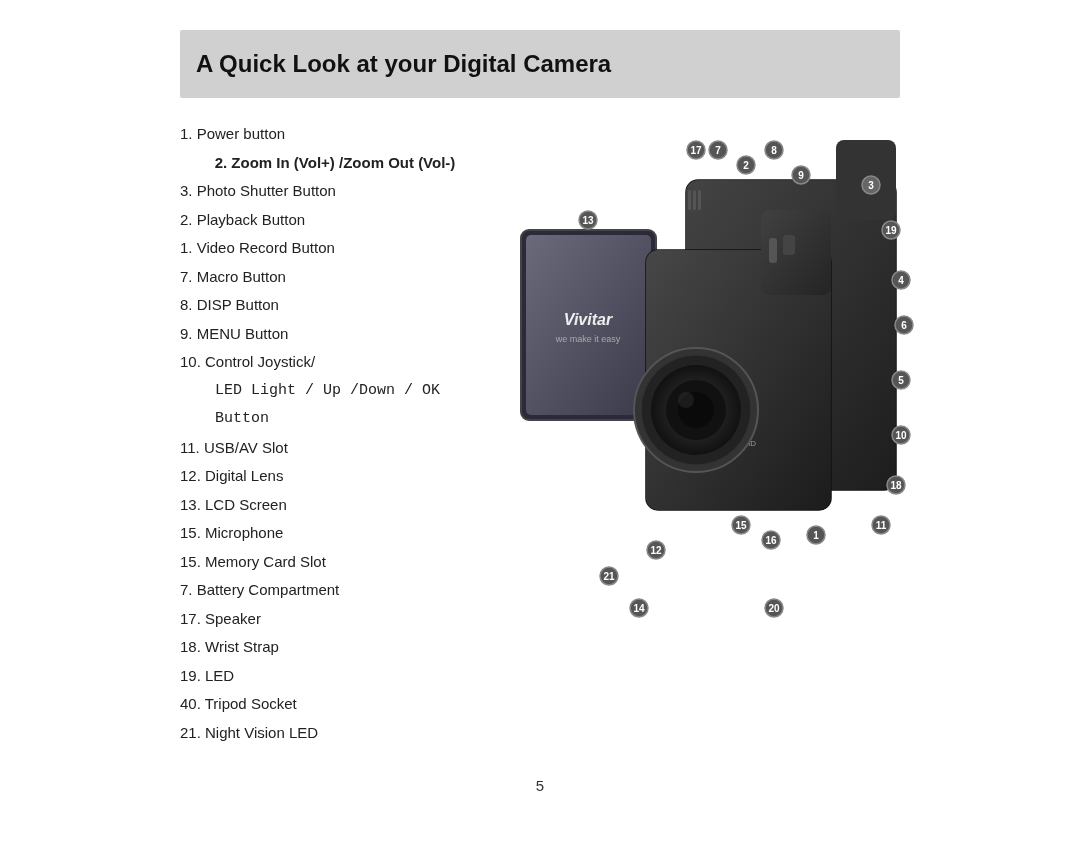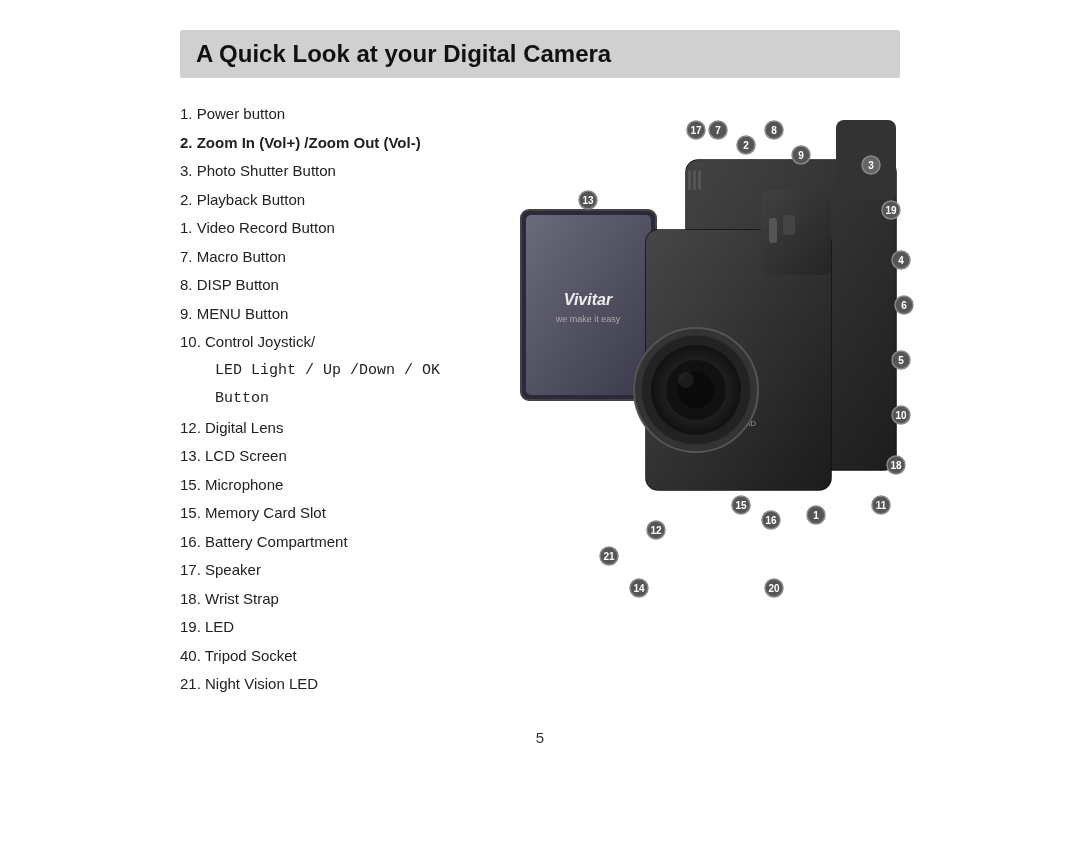--- a/index.html
+++ b/index.html
@@ -16,21 +16,21 @@
       justify-content: flex-start;
       padding: 0;
     }
     .page-container {
       width: 760px;
       padding: 30px 20px 20px 20px;
       position: relative;
     }
     .title-bar {
       background: #d0d0d0;
-      padding: 10px 16px;
+      padding: 20px 16px;
       margin-bottom: 22px;
       border-radius: 2px;
     }
     .title-bar h1 {
       font-size: 24px;
       font-weight: bold;
       color: #111;
     }
     .content-area {
       display: flex;
@@ -39,20 +39,21 @@
     }
     .list-section {
       flex: 0 0 310px;
       line-height: 1.9;
     }
     .list-section .item {
       display: block;
     }
     .list-section .item.bold-item {
       font-weight: bold;
+      text-align: center;
     }
     .list-section .sub-item {
       display: block;
       margin-left: 35px;
       font-family: Liberation Mono, monospace;
     }
     .image-section {
       flex: 1;
       position: relative;
       min-height: 520px;
@@ -85,25 +86,26 @@
     <span class="item">1. Power button</span>
         <span class="item bold-item"><b>2. </b><b>Zoom In (Vol+) /</b><b>Zoom Out (Vol-)</b></span>
         <span class="item">3. Photo Shutter Button</span>
         <span class="item">2. Playback Button</span>
         <span class="item">1. Video Record Button</span>
         <span class="item">7. Macro Button</span>
         <span class="item">8. DISP Button</span>
         <span class="item">9. MENU Button</span>
         <span class="item">10. Control Joystick/</span>
         <span class="sub-item">LED Light / Up /Down / OK Button</span>
+        <span class="item">11. USB/AV Slot</span>
         <span class="item">12. Digital Lens</span>
         <span class="item">13. LCD Screen</span>
         <span class="item">15. Microphone</span>
         <span class="item">15. Memory Card Slot</span>
-        <span class="item">16. Battery Compartment</span>
+        <span class="item">7. Battery Compartment</span>
         <span class="item">17. Speaker</span>
         <span class="item">18. Wrist Strap</span>
         <span class="item">19. LED</span>
         <span class="item">40. Tripod Socket</span>
         <span class="item">21. Night Vision LED</span>
       </div>
     <div class="image-section">
       <div class="camera-illustration">
         
         <svg width="430" height="510" viewBox="0 0 430 510" xmlns="http://www.w3.org/2000/svg">

